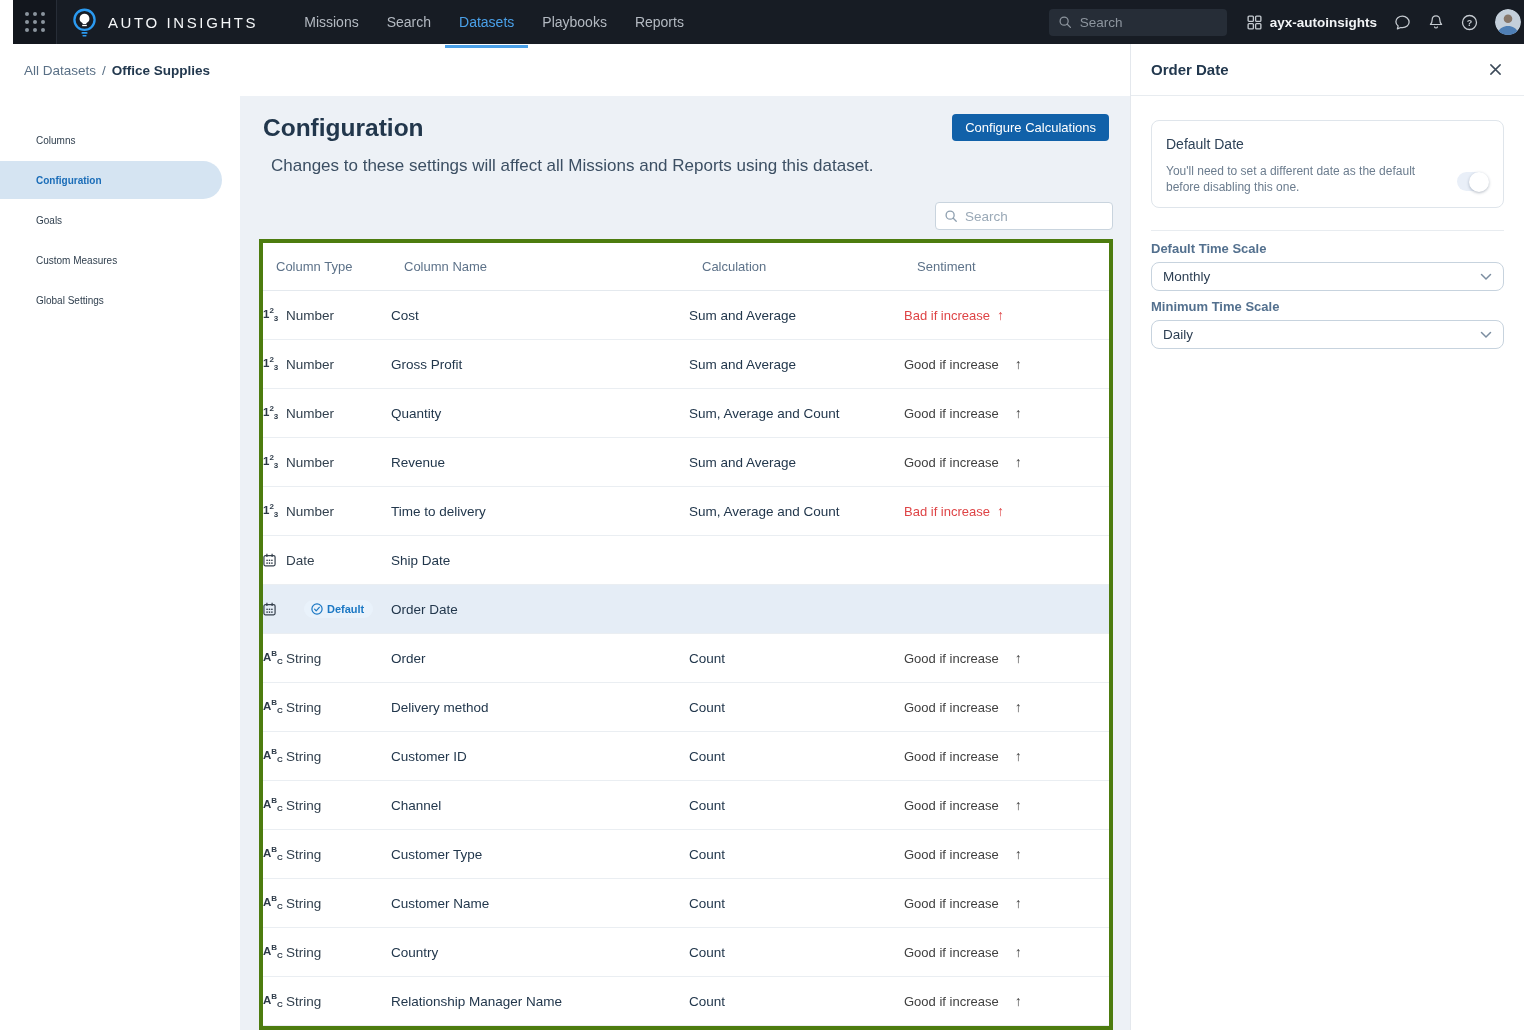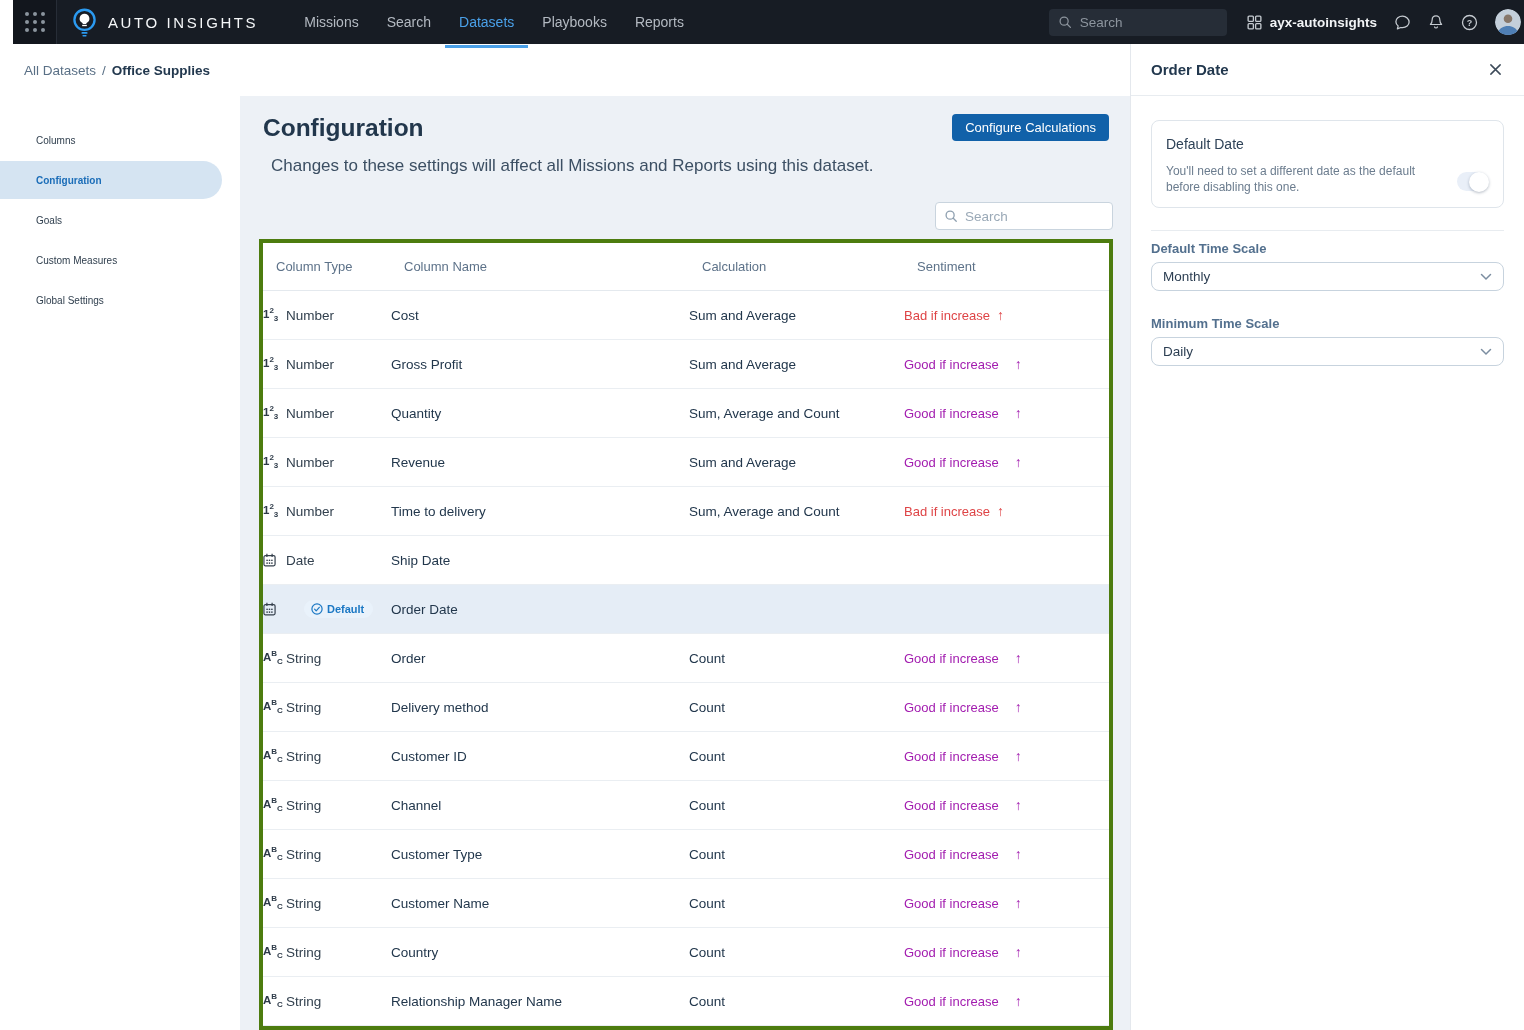--- a/index.html
+++ b/index.html
@@ -68,21 +68,21 @@
   .tcell { font-size:13.5px; color:#22374c; display:flex; align-items:center; overflow:hidden; white-space:nowrap;}
   .type-icon { display:inline-flex; align-items:center; color:#2e3b49; width:17px; justify-content:flex-start;}
   .glyph { font-weight:700; font-size:11.5px; color:#2e3b49; line-height:1; }
   .glyph sup { font-size:8px; }
   .glyph sub { font-size:8px; }
   .type-label { margin-left:6px; color:#32404e; }
   .default-badge { margin-left:18px; display:inline-flex; align-items:center; gap:4px;
     background:#e9f2fb; border-radius:10px; padding:3px 9px 3px 7px; color:#1b78c4;
     font-size:11px; font-weight:700;text-align:center; }
   .sentiment { display:inline-flex; align-items:center; gap:7px; font-size:13px; cursor:pointer; }
-  .sentiment.good { color:#a21caf;gap:16px; }
+  .sentiment.good { color:#404040;gap:16px; }
   .sentiment.bad { color:#de4446; }
   .s-arrow { font-size:14px; font-weight:700; }
 
   
   .panel { position:absolute; left:1130px; top:44px; width:394px; height:986px; background:#fff;
     border-left:1px solid #e4e8ed; }
   .panel-header { height:52px; border-bottom:1px solid #e8ecf0; display:flex; align-items:center;
     justify-content:space-between; padding:0 22px 0 20px; }
   .panel-title { font-size:15px; font-weight:700; color:#22384e; }
   .panel-close { display:flex; color:#3c4a59; cursor:pointer; }
@@ -532,21 +532,21 @@
           </div>
       </div>
       <hr class="panel-divider">
       <div class="dd-label">Default Time Scale</div>
       <div class="select">
         <span class="sel-val">Monthly</span>
         <svg width="12" height="8" viewBox="0 0 12 8">
             <path d="M1.5 1.5L6 6l4.5-4.5" fill="none" stroke="#7b8da0" stroke-width="1.5" stroke-linecap="round"></path>
           </svg>
       </div>
-      <div class="dd-label" style="margin-top:25px;">Minimum Time Scale</div>
+      <div class="dd-label" style="margin-top:8px;">Minimum Time Scale</div>
       <div class="select">
         <span class="sel-val">Daily</span>
         <svg width="12" height="8" viewBox="0 0 12 8">
             <path d="M1.5 1.5L6 6l4.5-4.5" fill="none" stroke="#7b8da0" stroke-width="1.5" stroke-linecap="round"></path>
           </svg>
       </div>
     </div>
   </div>
 
 </div>

